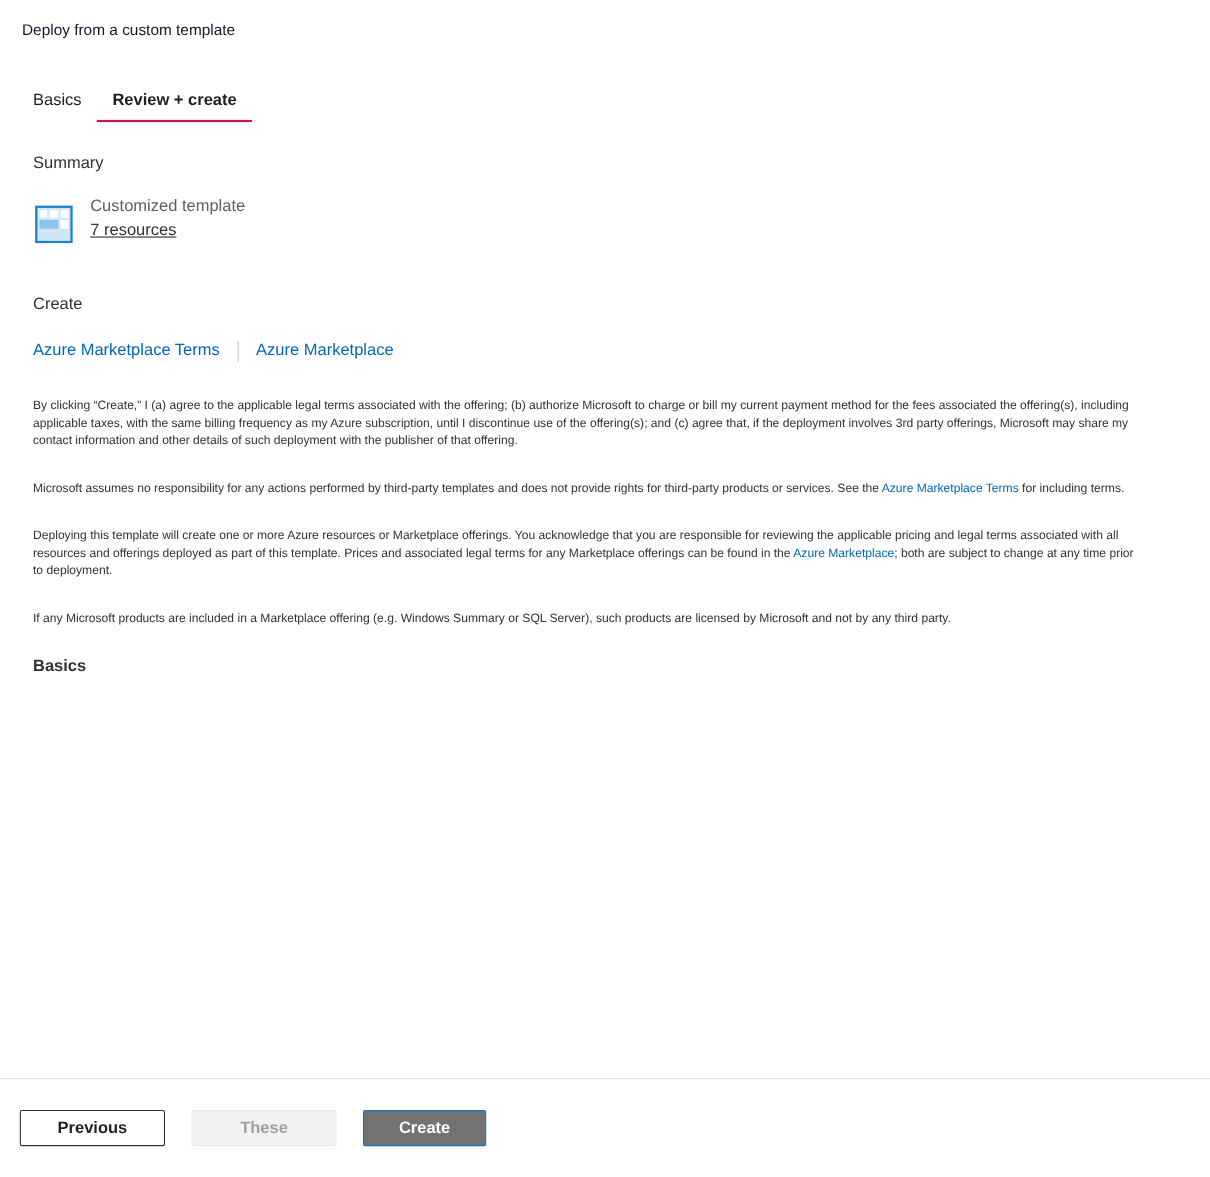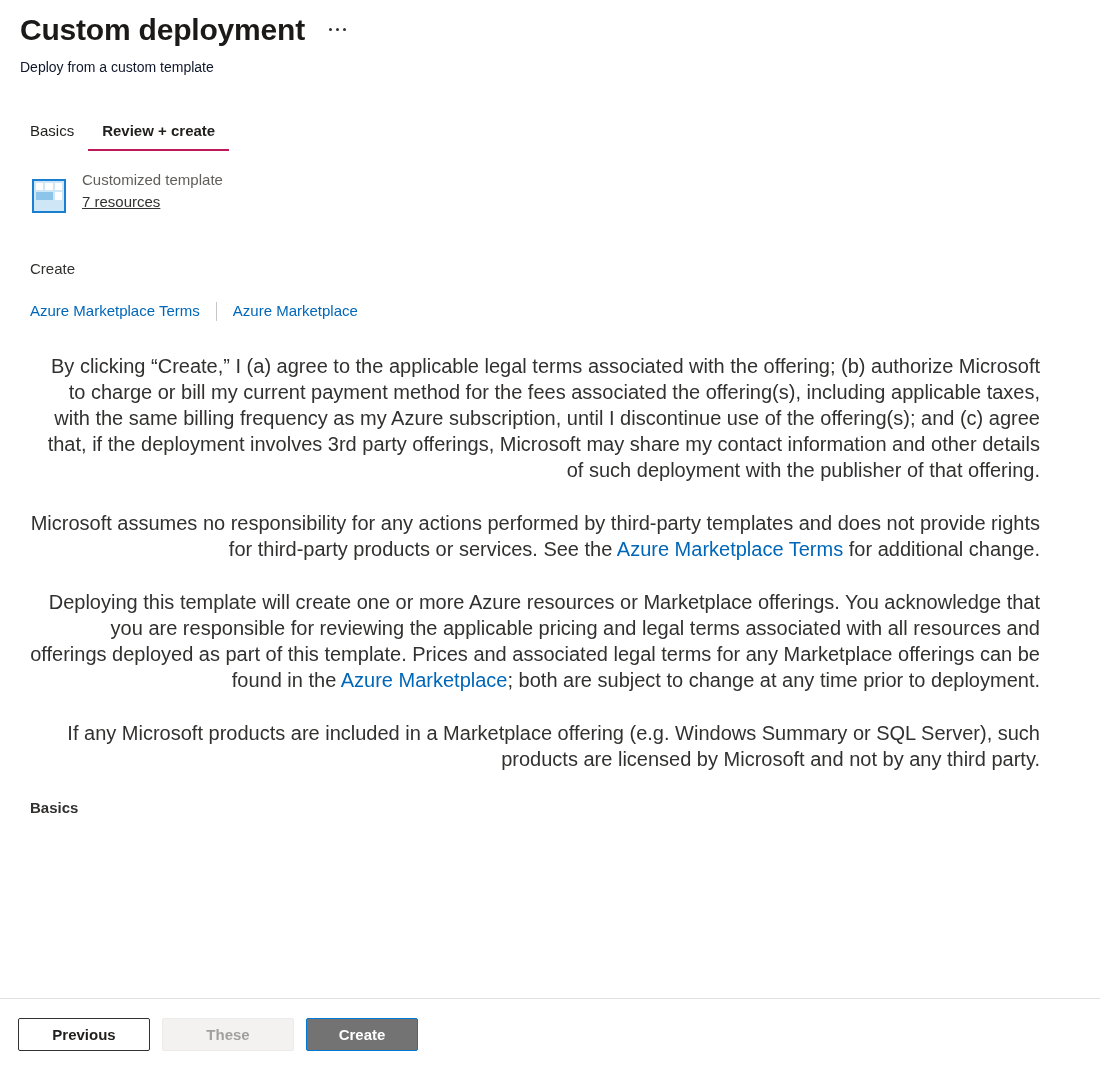--- a/index.html
+++ b/index.html
@@ -157,25 +157,24 @@
     height: 19px;
     background: #c8c6c4;
     margin: 0 16px;
   }
 
   .terms-body {
     margin-top: 32px;
     max-width: 1010px;
   }
   .terms-body p {
-    font-size: 20px;
-    line-height: 26px;
+    font-size: 11px;
+    line-height: 16px;
     color: #323130;
     margin: 0 0 27px 0;
-    text-align: right;
   }
   .terms-body p:last-child { margin-bottom: 0; }
   .terms-body a {
     color: #0067b8;
     text-decoration: none;
     cursor: pointer;
   }
 
   .clipped-heading {
     font-size: 15px;
@@ -183,27 +182,27 @@
     color: #323130;
     margin: 26px 0 0 0;
   }
 
   
   .footer {
     position: absolute;
     left: 0;
     bottom: 0;
     width: 1100px;
-    height: 72px;
+    height: 90px;
     background: #ffffff;
     border-top: 1px solid #e1dfdd;
     display: flex;
     align-items: center;
     padding-left: 18px;
-    gap: 12px;
+    gap: 24px;
   }
   .btn {
     font-family: "Liberation Sans", sans-serif;
     font-size: 15px;
     font-weight: 600;
     height: 33px;
     min-width: 132px;
     padding: 0 16px;
     cursor: pointer;
     border-radius: 2px;
@@ -228,38 +227,31 @@
     border: 1px solid #0078d4;
     min-width: 112px;
   }
 </style>
 </head>
 <body>
 
 <div class="page">
 
   <div class="header">
-    <div class="title-row">
-      <h1 class="page-title">Custom deployment</h1>
-      <div class="ellipsis-btn">
-        <span class="dot"></span>
-        <span class="dot"></span>
-        <span class="dot"></span>
-      </div>
-    </div>
     <p class="subtitle">Deploy from a custom template</p>
   </div>
 
   <div class="tabs">
     <div class="tab">Basics</div>
     <div class="tab active">Review + create</div>
   </div>
 
   <div class="content">
 
+    <h2 class="section-heading">Summary</h2>
 
     <div class="summary-row">
       <div class="tmpl-icon">
         <i></i>
         <i></i>
         <i></i>
         <i class="c2 wide"></i>
         <i></i>
         <i class="c3 full"></i>
       </div>
@@ -273,21 +265,21 @@
 
     <div class="links-row">
       <a class="link">Azure Marketplace Terms</a>
       <div class="link-divider"></div>
       <a class="link">Azure Marketplace</a>
     </div>
 
     <div class="terms-body">
       <p>By clicking “Create,” I (a) agree to the applicable legal terms associated with the offering; (b) authorize Microsoft to charge or bill my current payment method for the fees associated the offering(s), including applicable taxes, with the same billing frequency as my Azure subscription, until I discontinue use of the offering(s); and (c) agree that, if the deployment involves 3rd party offerings, Microsoft may share my contact information and other details of such deployment with the publisher of that offering.</p>
 
-      <p><span>Microsoft assumes no responsibility for any actions performed by third-party templates and does not provide rights for third-party products or services. See the </span><a>Azure Marketplace Terms</a><span> for additional change.</span></p>
+      <p><span>Microsoft assumes no responsibility for any actions performed by third-party templates and does not provide rights for third-party products or services. See the </span><a>Azure Marketplace Terms</a><span> for including terms.</span></p>
 
       <p><span>Deploying this template will create one or more Azure resources or Marketplace offerings.  You acknowledge that you are responsible for reviewing the applicable pricing and legal terms associated with all resources and offerings deployed as part of this template.  Prices and associated legal terms for any Marketplace offerings can be found in the </span><a>Azure Marketplace</a><span>; both are subject to change at any time prior to deployment.</span></p>
 
 
       <p>If any Microsoft products are included in a Marketplace offering (e.g. Windows Summary or SQL Server), such products are licensed by Microsoft and not by any third party.</p>
     </div>
 
     <h2 class="clipped-heading">Basics</h2>
 
   </div>

